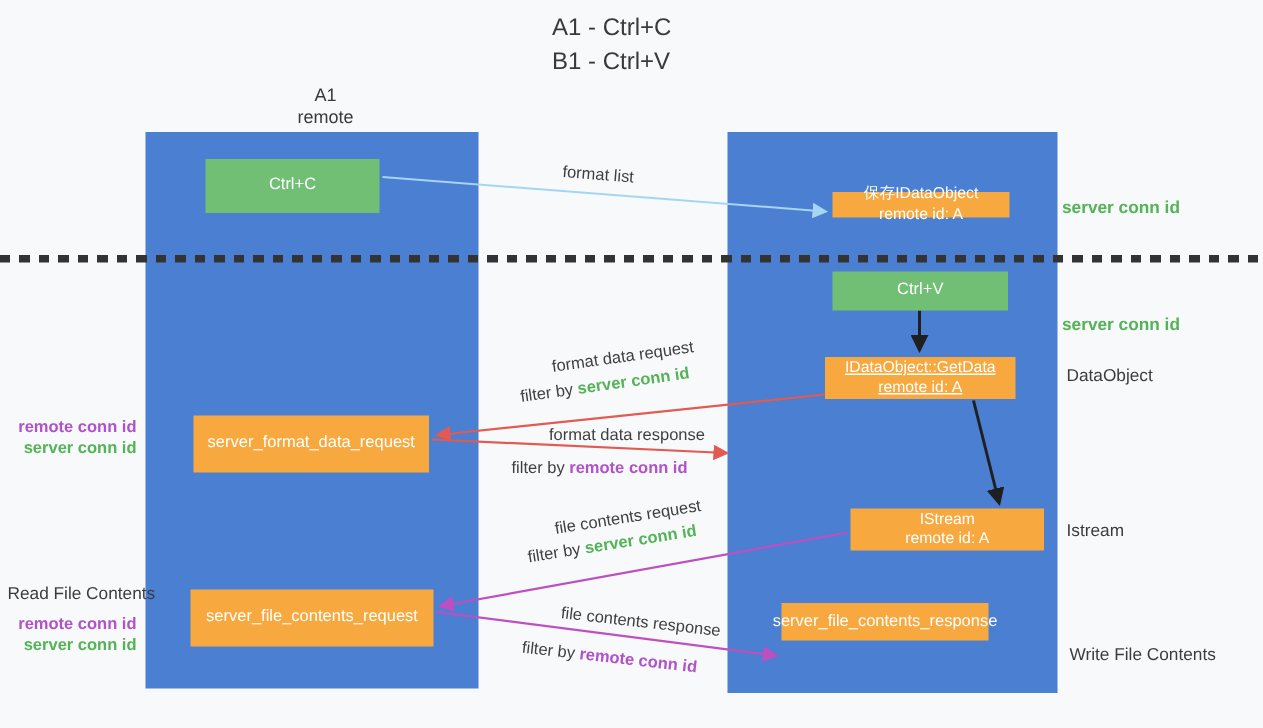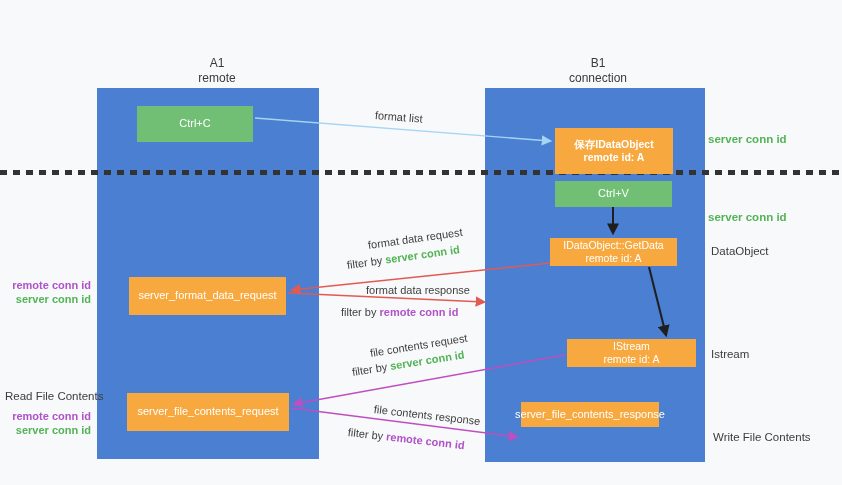--- a/index.html
+++ b/index.html
@@ -64,28 +64,25 @@
     font-size:11px;line-height:1.25;white-space:nowrap;
   }
   .id-stack .purple-id{color:#b052c8;font-weight:bold;display:block;}
   .id-stack .green-id{color:#53b356;font-weight:bold;display:block;}
 </style>
 </head>
 <body>
 
 <div class="canvas">
 
+  <div class="title"><span>A1 - Ctrl+C</span><br><span>B1 - Ctrl+V</span></div>
 
   <div class="col-header a1">
     <div>A1</div>
     <div>remote</div>
-  </div>
-  <div class="col-header b1">
-    <div>B1</div>
-    <div>connection</div>
   </div>
 
   <div class="lifeline a1"></div>
   <div class="lifeline b1"></div>
 
   <div class="dotted-line"></div>
 
   <svg class="arrows" width="842" height="485">
     <defs>
       <marker id="m-blue" viewBox="0 0 10 10" refX="8" refY="5" markerWidth="8" markerHeight="8" orient="auto">
@@ -107,30 +104,30 @@
     <line x1="288" y1="293" x2="484" y2="302" stroke="#e25a52" stroke-width="1.5" marker-end="url(#m-red)"></line>
     <line x1="649" y1="267" x2="666" y2="335" stroke="#1f1f1f" stroke-width="2" marker-end="url(#m-blk)"></line>
     <line x1="565" y1="355" x2="294" y2="404" stroke="#bf4ec1" stroke-width="1.5" marker-end="url(#m-mag)"></line>
     <line x1="291" y1="408" x2="517" y2="437" stroke="#bf4ec1" stroke-width="1.5" marker-end="url(#m-mag)"></line>
   </svg>
 
   <div class="node green" style="left:137px;top:106px;width:116px;height:36px;">
     <span>Ctrl+C</span>
   </div>
 
-  <div class="node orange two-line" style="left:555px;top:128px;width:118px;height:46px;font-weight:bold;">
+  <div class="node orange two-line" style="left:555px;top:128px;width:118px;height:17px;">
     <span>保存IDataObject</span>
     <span>remote id: A</span>
   </div>
 
   <div class="node green" style="left:555px;top:181px;width:117px;height:26px;">
     <span>Ctrl+V</span>
   </div>
 
-  <div class="node orange two-line" style="left:550px;top:238px;width:127px;height:28px;">
+  <div class="node orange two-line" style="left:550px;top:238px;width:127px;height:28px;text-decoration:underline;">
     <span>IDataObject::GetData</span>
     <span>remote id: A</span>
   </div>
 
   <div class="node orange" style="left:129px;top:277px;width:157px;height:38px;">
     <span>server_format_data_request</span>
   </div>
 
 
   <div class="node orange two-line" style="left:567px;top:339px;width:129px;height:28px;">

